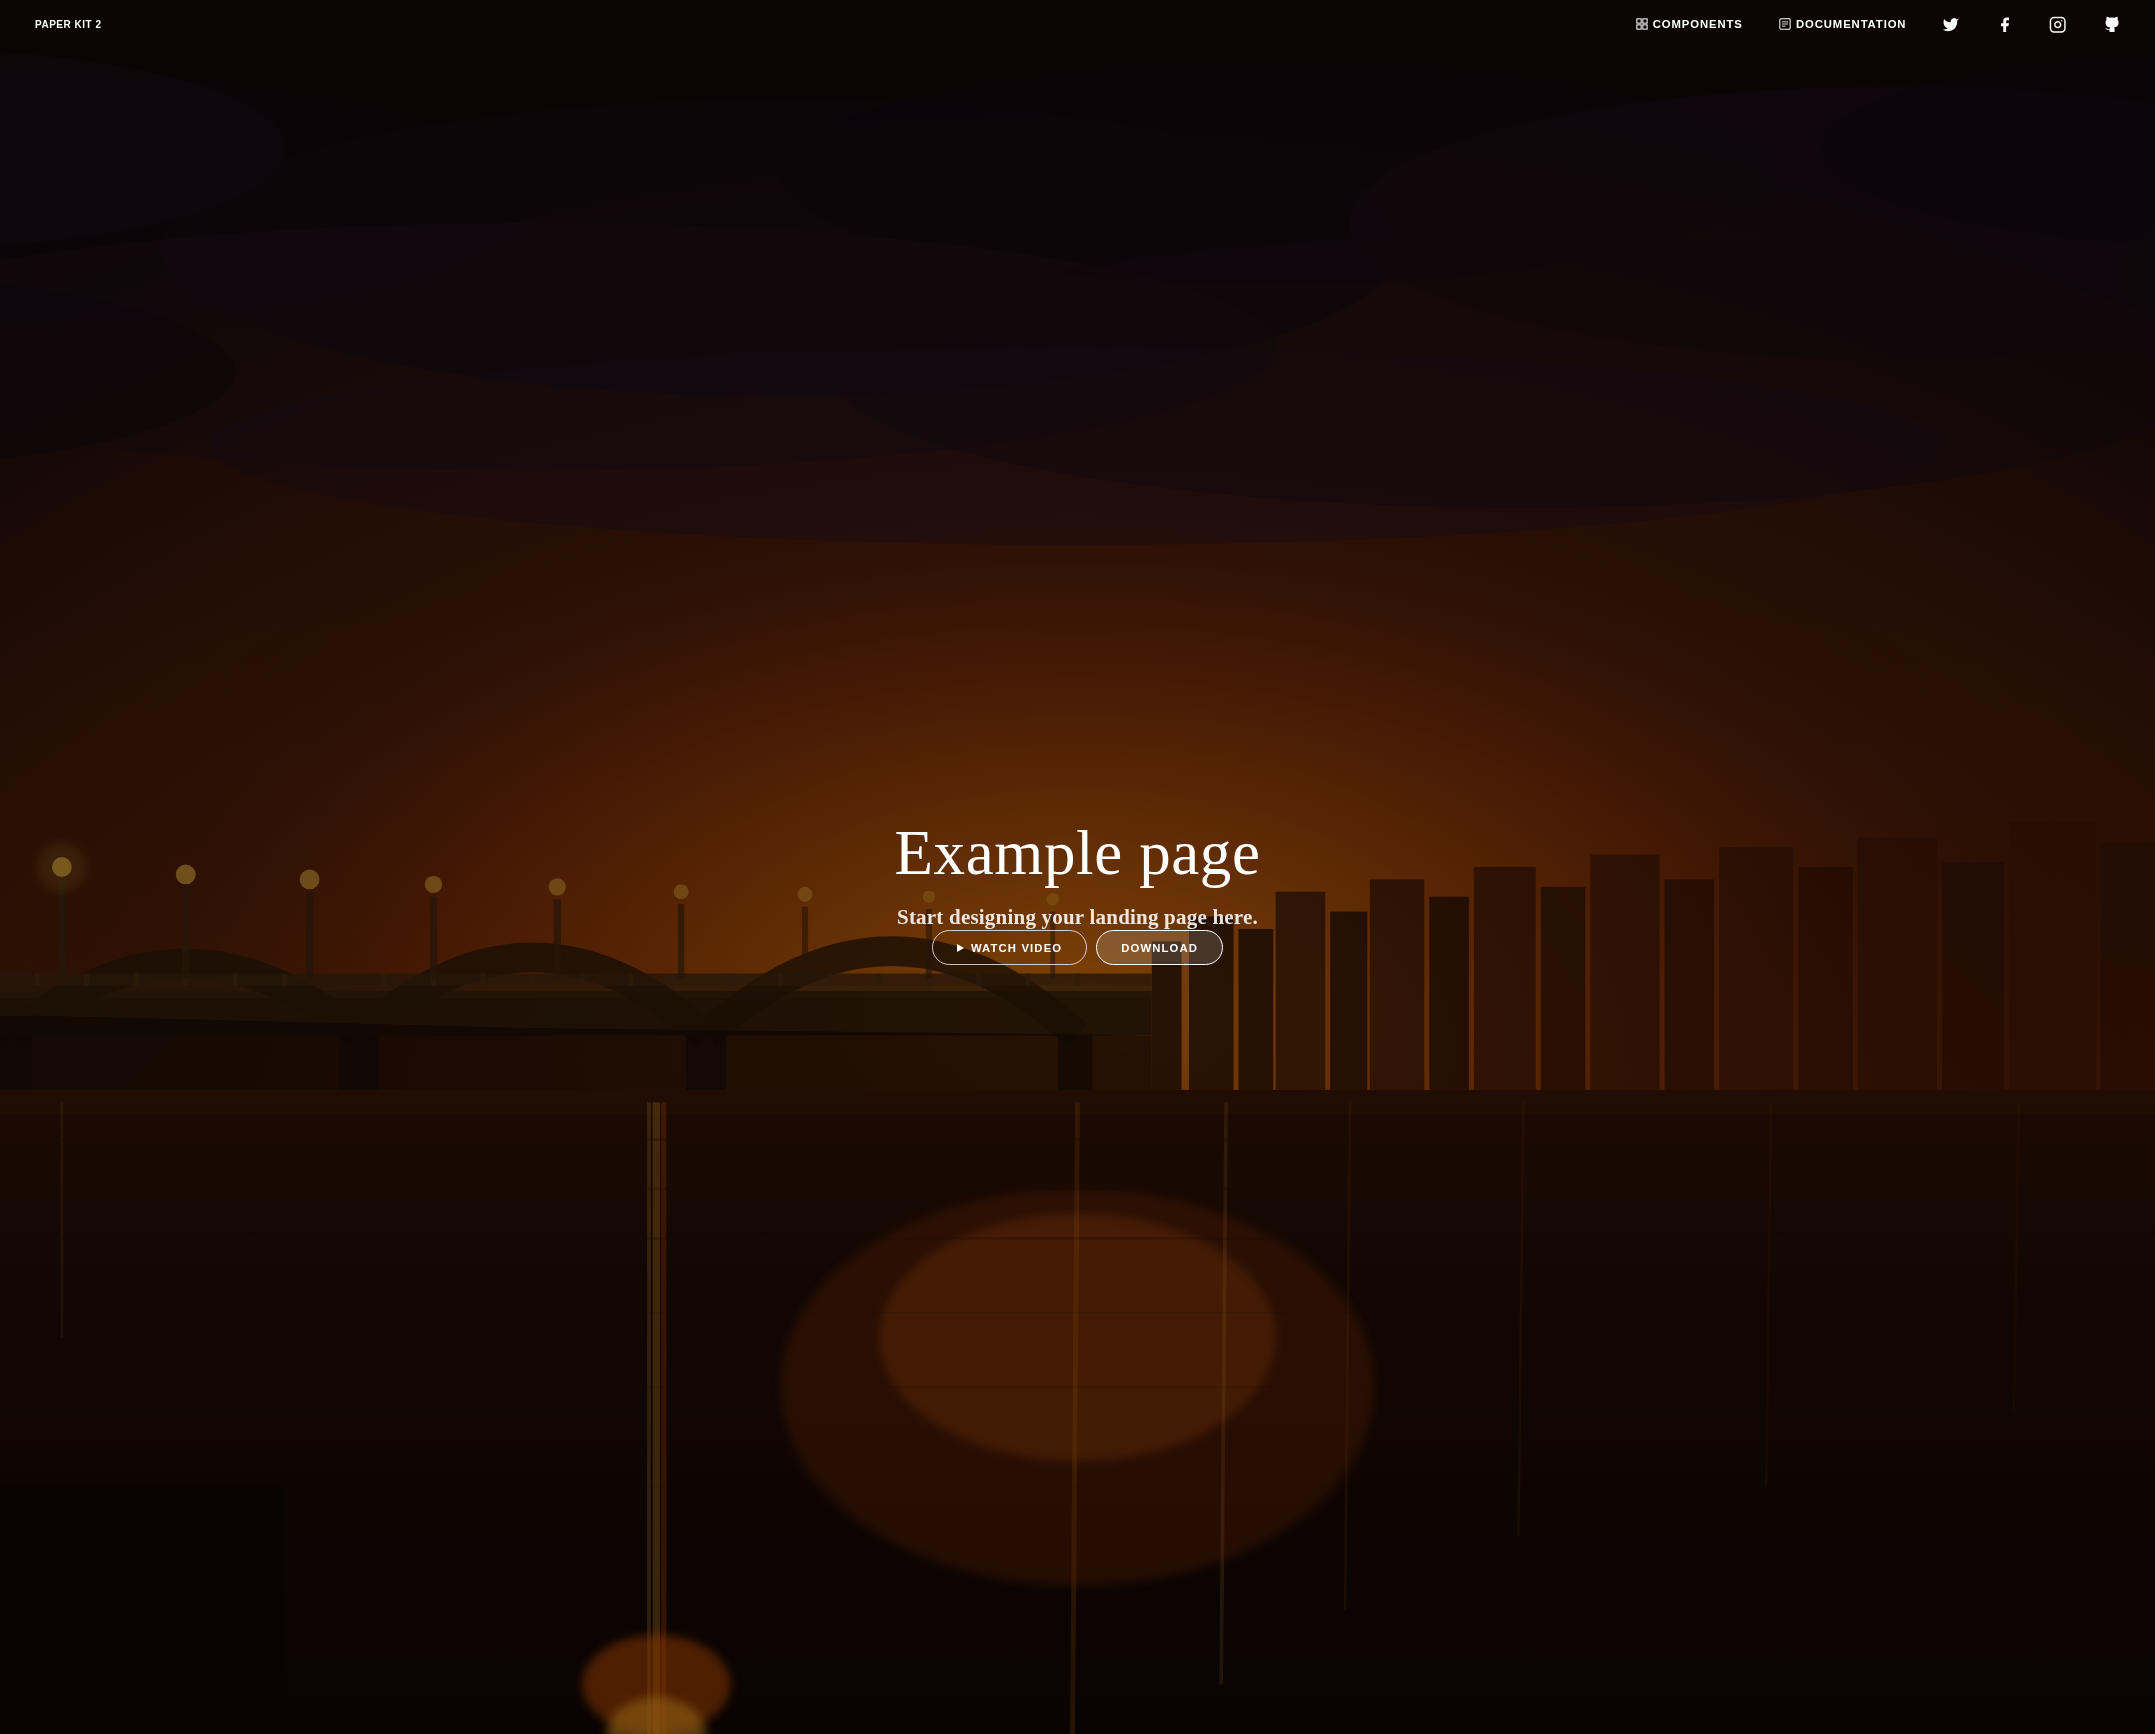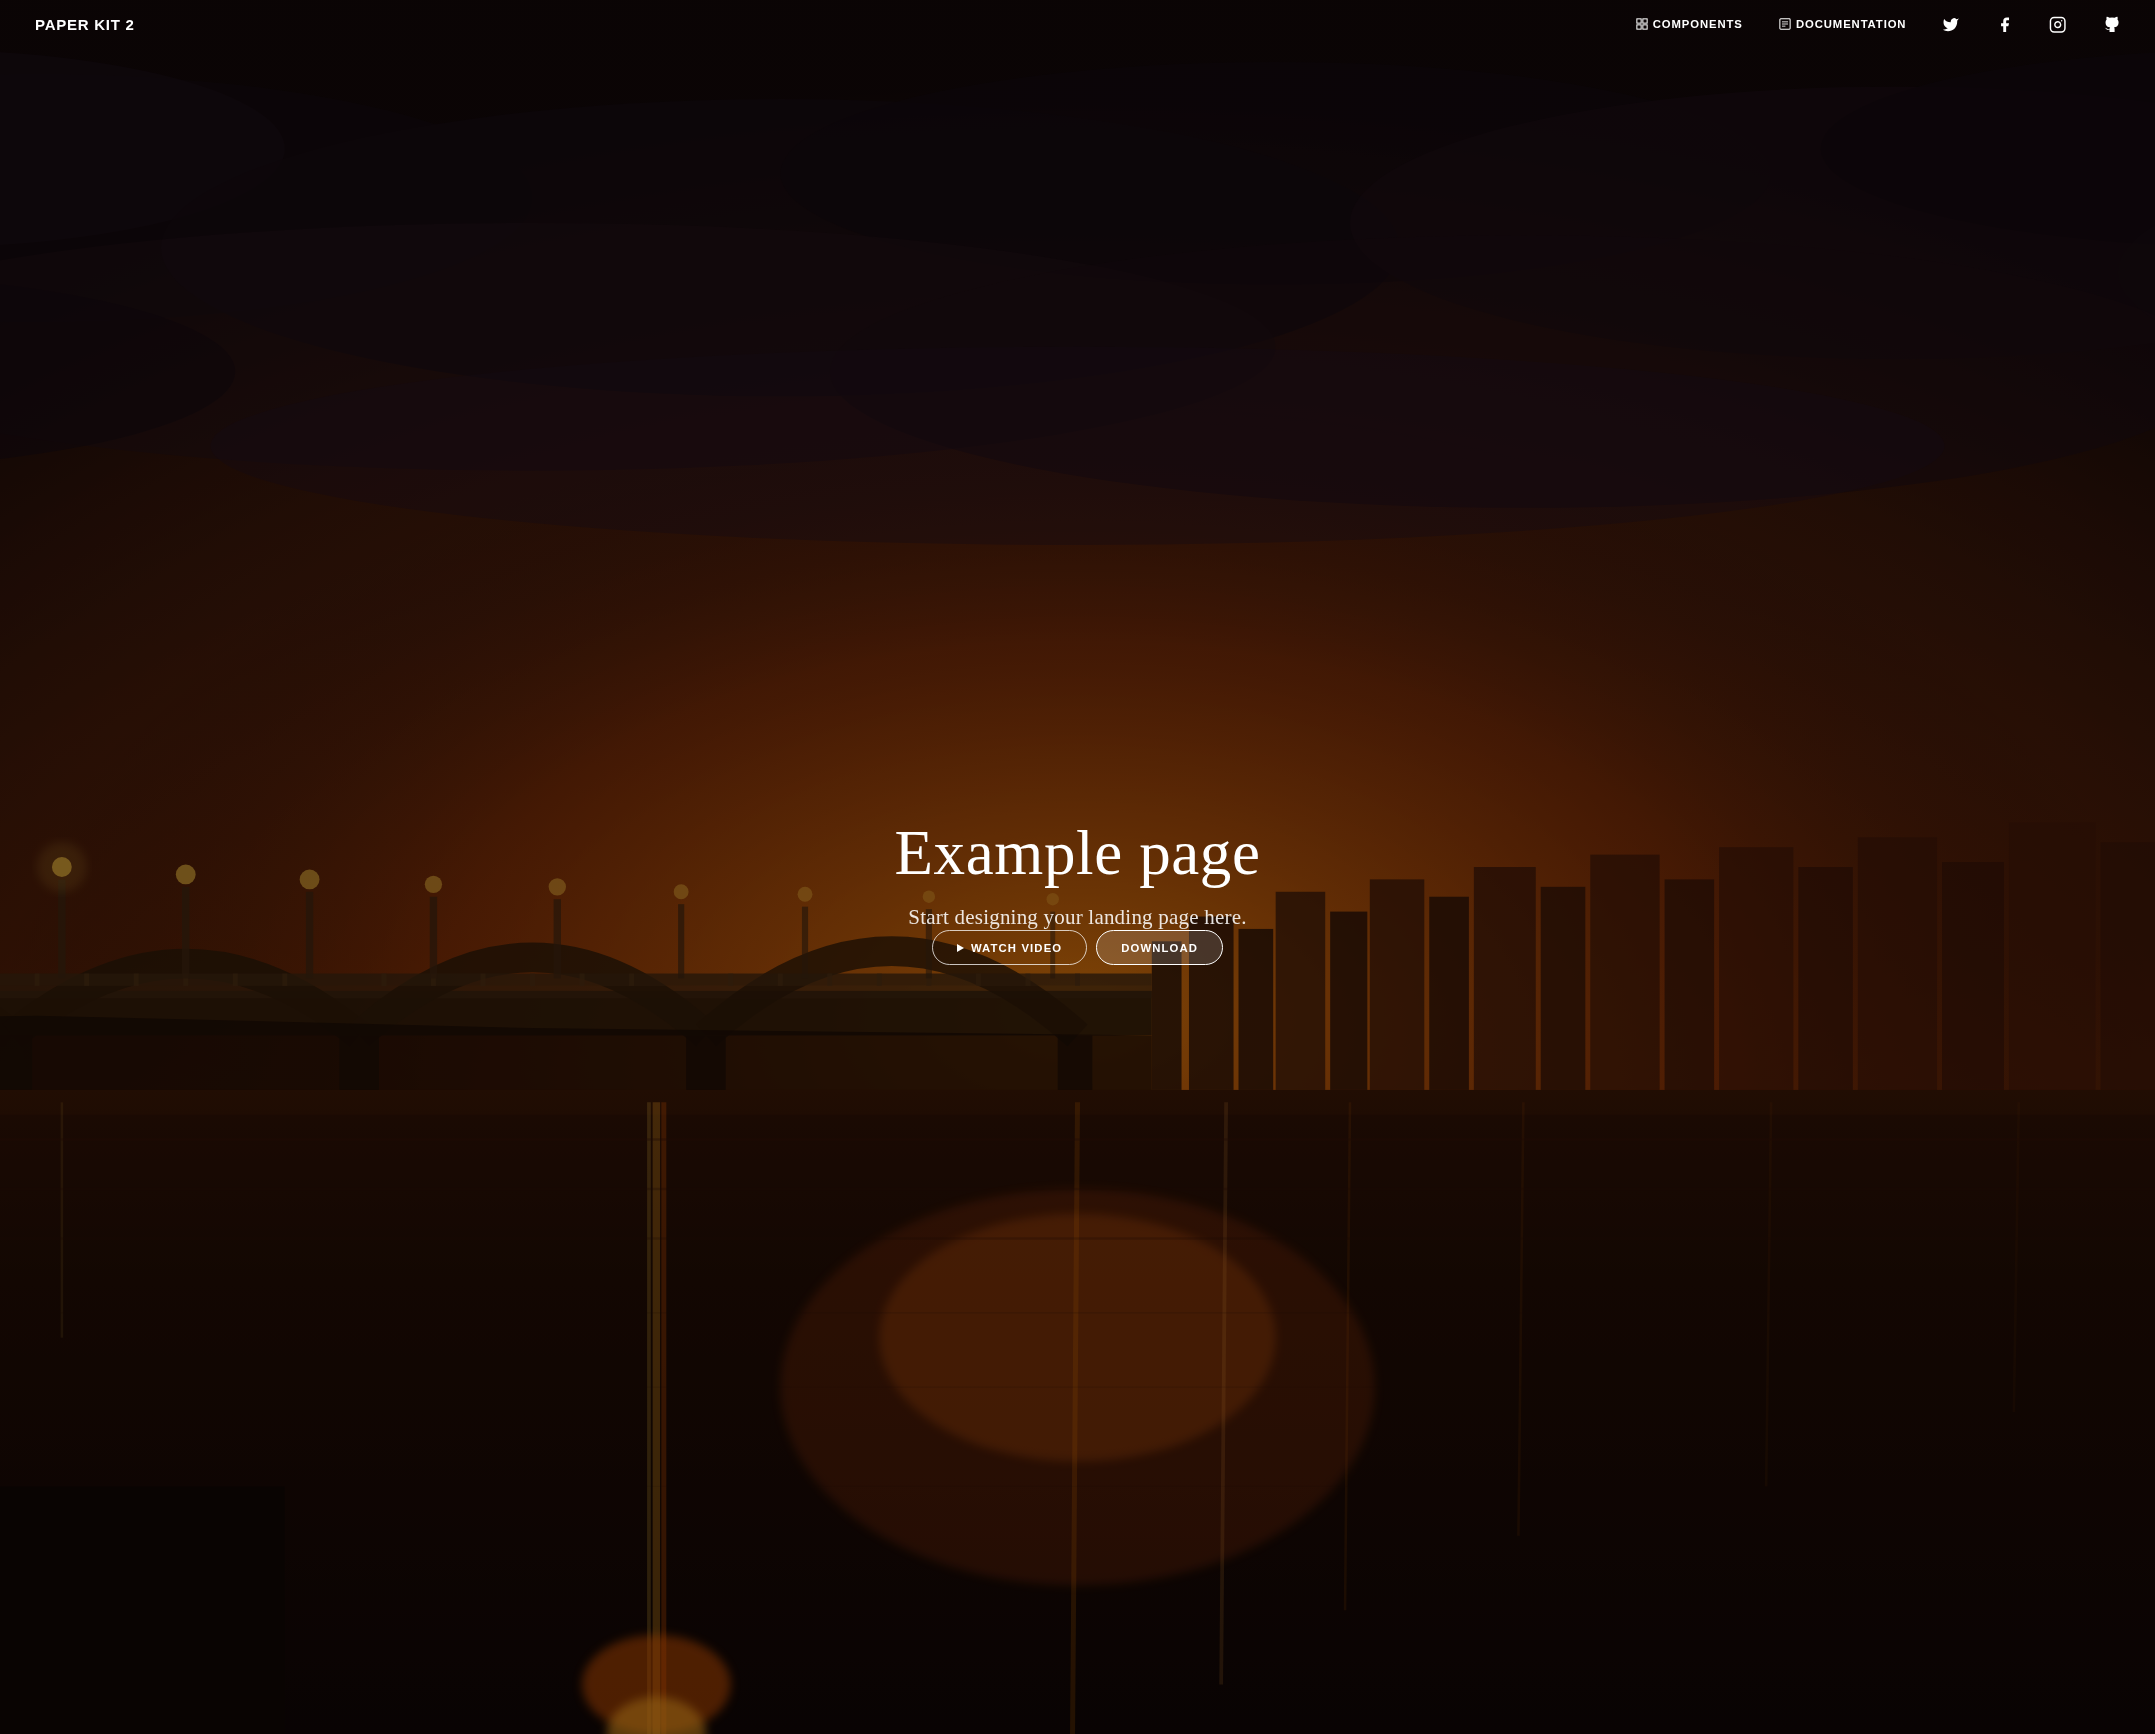--- a/index.html
+++ b/index.html
@@ -52,21 +52,21 @@
       display: flex;
       align-items: center;
       justify-content: space-between;
       padding: 15.6px 35px;
       background: transparent;
     }
 
     .navbar-brand {
       font-family: 'Arial', sans-serif;
       font-weight: 800;
-      font-size: 15px;
+      font-size: 10px;
       letter-spacing: 0.05em;
       color: #fff;
       text-decoration: none;
     }
 
     .navbar-right {
       display: flex;
       align-items: center;
       gap: 36px;
     }
@@ -122,21 +122,21 @@
       font-weight: 300;
       font-size: clamp(31px, 5.5vw, 63px);
       color: #fff;
       letter-spacing: 0.01em;
       margin-bottom: 15.6px;
       line-height: 1.15;
     }
 
     .hero-subtitle {
       font-family: 'Georgia', serif;
-      font-weight: 400;
+      font-weight: 700;
       font-size: clamp(14px, 2vw, 21px);
       color: rgba(255,255,255,0.88);
       letter-spacing: 0.01em;
     }
 
     .hero-buttons {
       display: flex;
       align-items: center;
       gap: 9px;
     }

